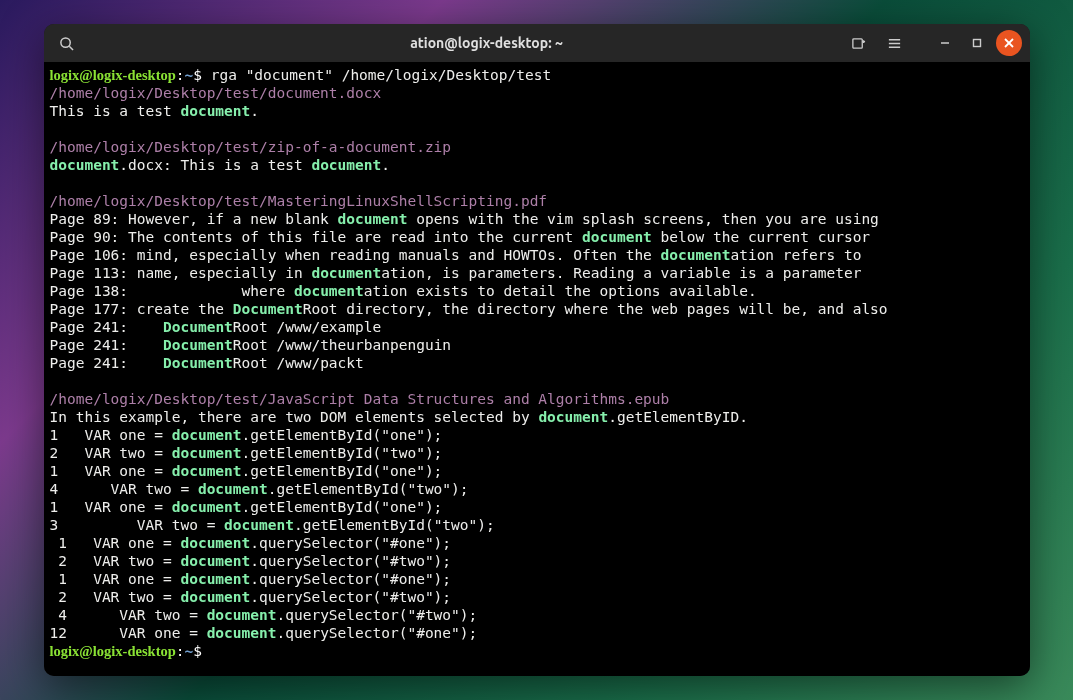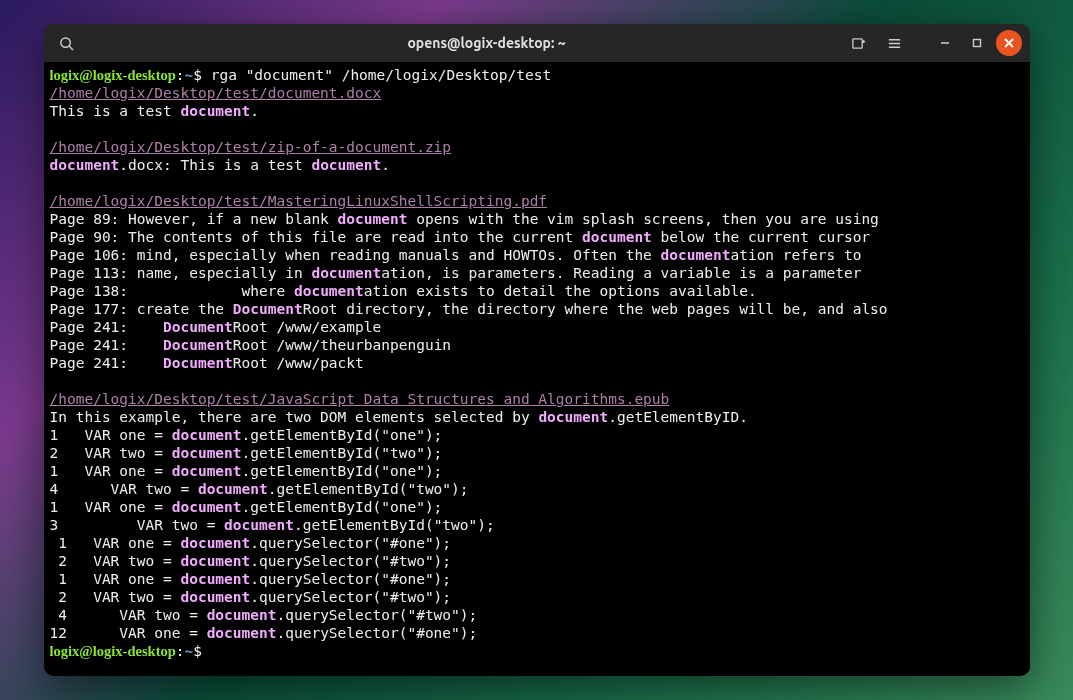--- a/index.html
+++ b/index.html
@@ -63,41 +63,41 @@
     overflow-y: auto;
     white-space: pre;
     position: relative;
   }
   .terminal-body::-webkit-scrollbar { width: 12px; }
   .terminal-body::-webkit-scrollbar-track { background: #2a2a2a; }
   .terminal-body::-webkit-scrollbar-thumb { background: #555; border-radius: 6px;}
   .prompt-user { color: #8ae234; font-weight: bold; font-family: Liberation Serif, serif; }
   .prompt-path { color: #729fcf; font-weight: bold; }
   .prompt-sep  { color: #ffffff; }
-  .filepath    { color: #ad7fa8; text-decoration: underline; }
-  .match       { color: #f0abfc; font-weight: bold; }
+  .filepath    { color: #ad7fa8; }
+  .match       { color: #86efac; font-weight: bold; }
   .white       { color: #eeeeec; }
   .line { display: block; }
   .spacer { height: 18px; }
   svg { display:block; }
 </style>
 </head>
 <body>
 
 <div class="terminal-window">
   <div class="titlebar">
     <div class="title-left">
       <div class="icon-btn">
         <svg width="15" height="15" viewBox="0 0 16 16" fill="none" stroke="currentColor" stroke-width="1.6">
             <circle cx="7" cy="7" r="5"></circle>
             <line x1="11" y1="11" x2="15" y2="15"></line>
           </svg>
       </div>
     </div>
-    <div class="title-center">opens@logix-desktop: ~</div>
+    <div class="title-center">ation@logix-desktop: ~</div>
     <div class="title-right">
       <div class="icon-btn">
         <svg width="15" height="15" viewBox="0 0 16 16" fill="none" stroke="currentColor" stroke-width="1.4">
             <rect x="2" y="3" width="10" height="10" rx="1"></rect>
             <line x1="12" y1="6" x2="15" y2="6"></line>
             <line x1="13.5" y1="4.5" x2="13.5" y2="7.5"></line>
           </svg>
       </div>
       <div class="icon-btn">
         <svg width="15" height="15" viewBox="0 0 16 16" fill="none" stroke="currentColor" stroke-width="1.6">

